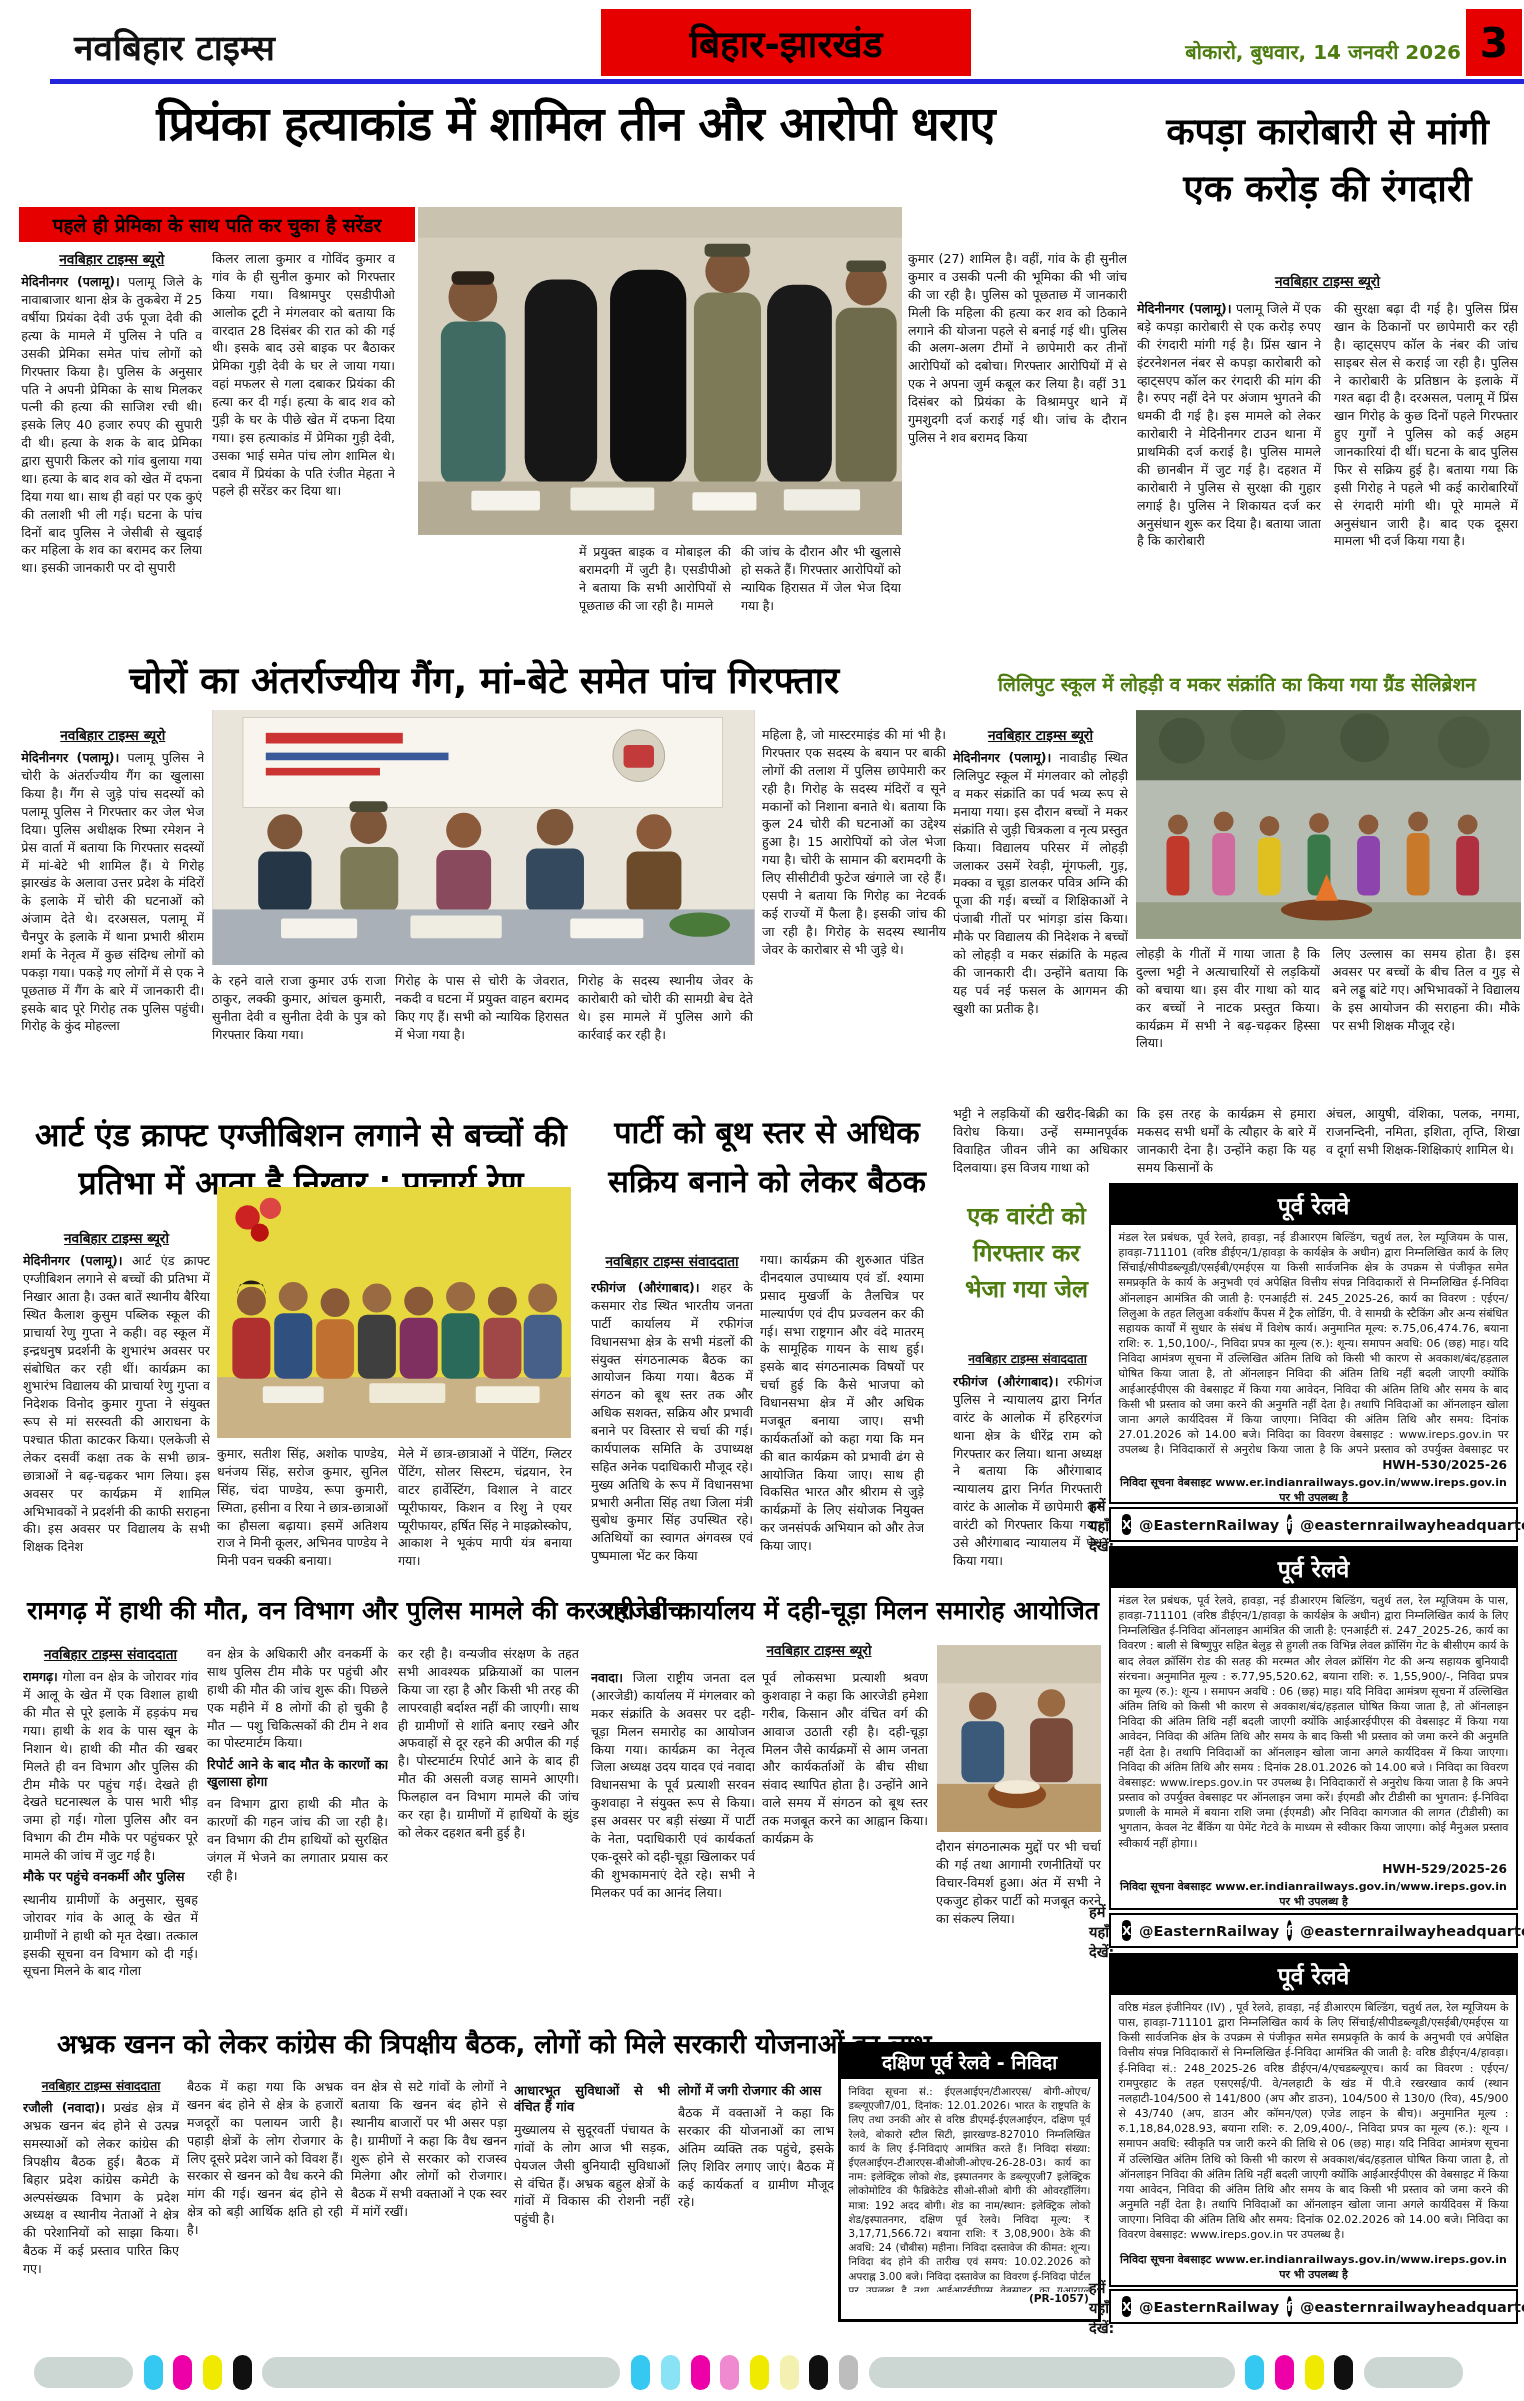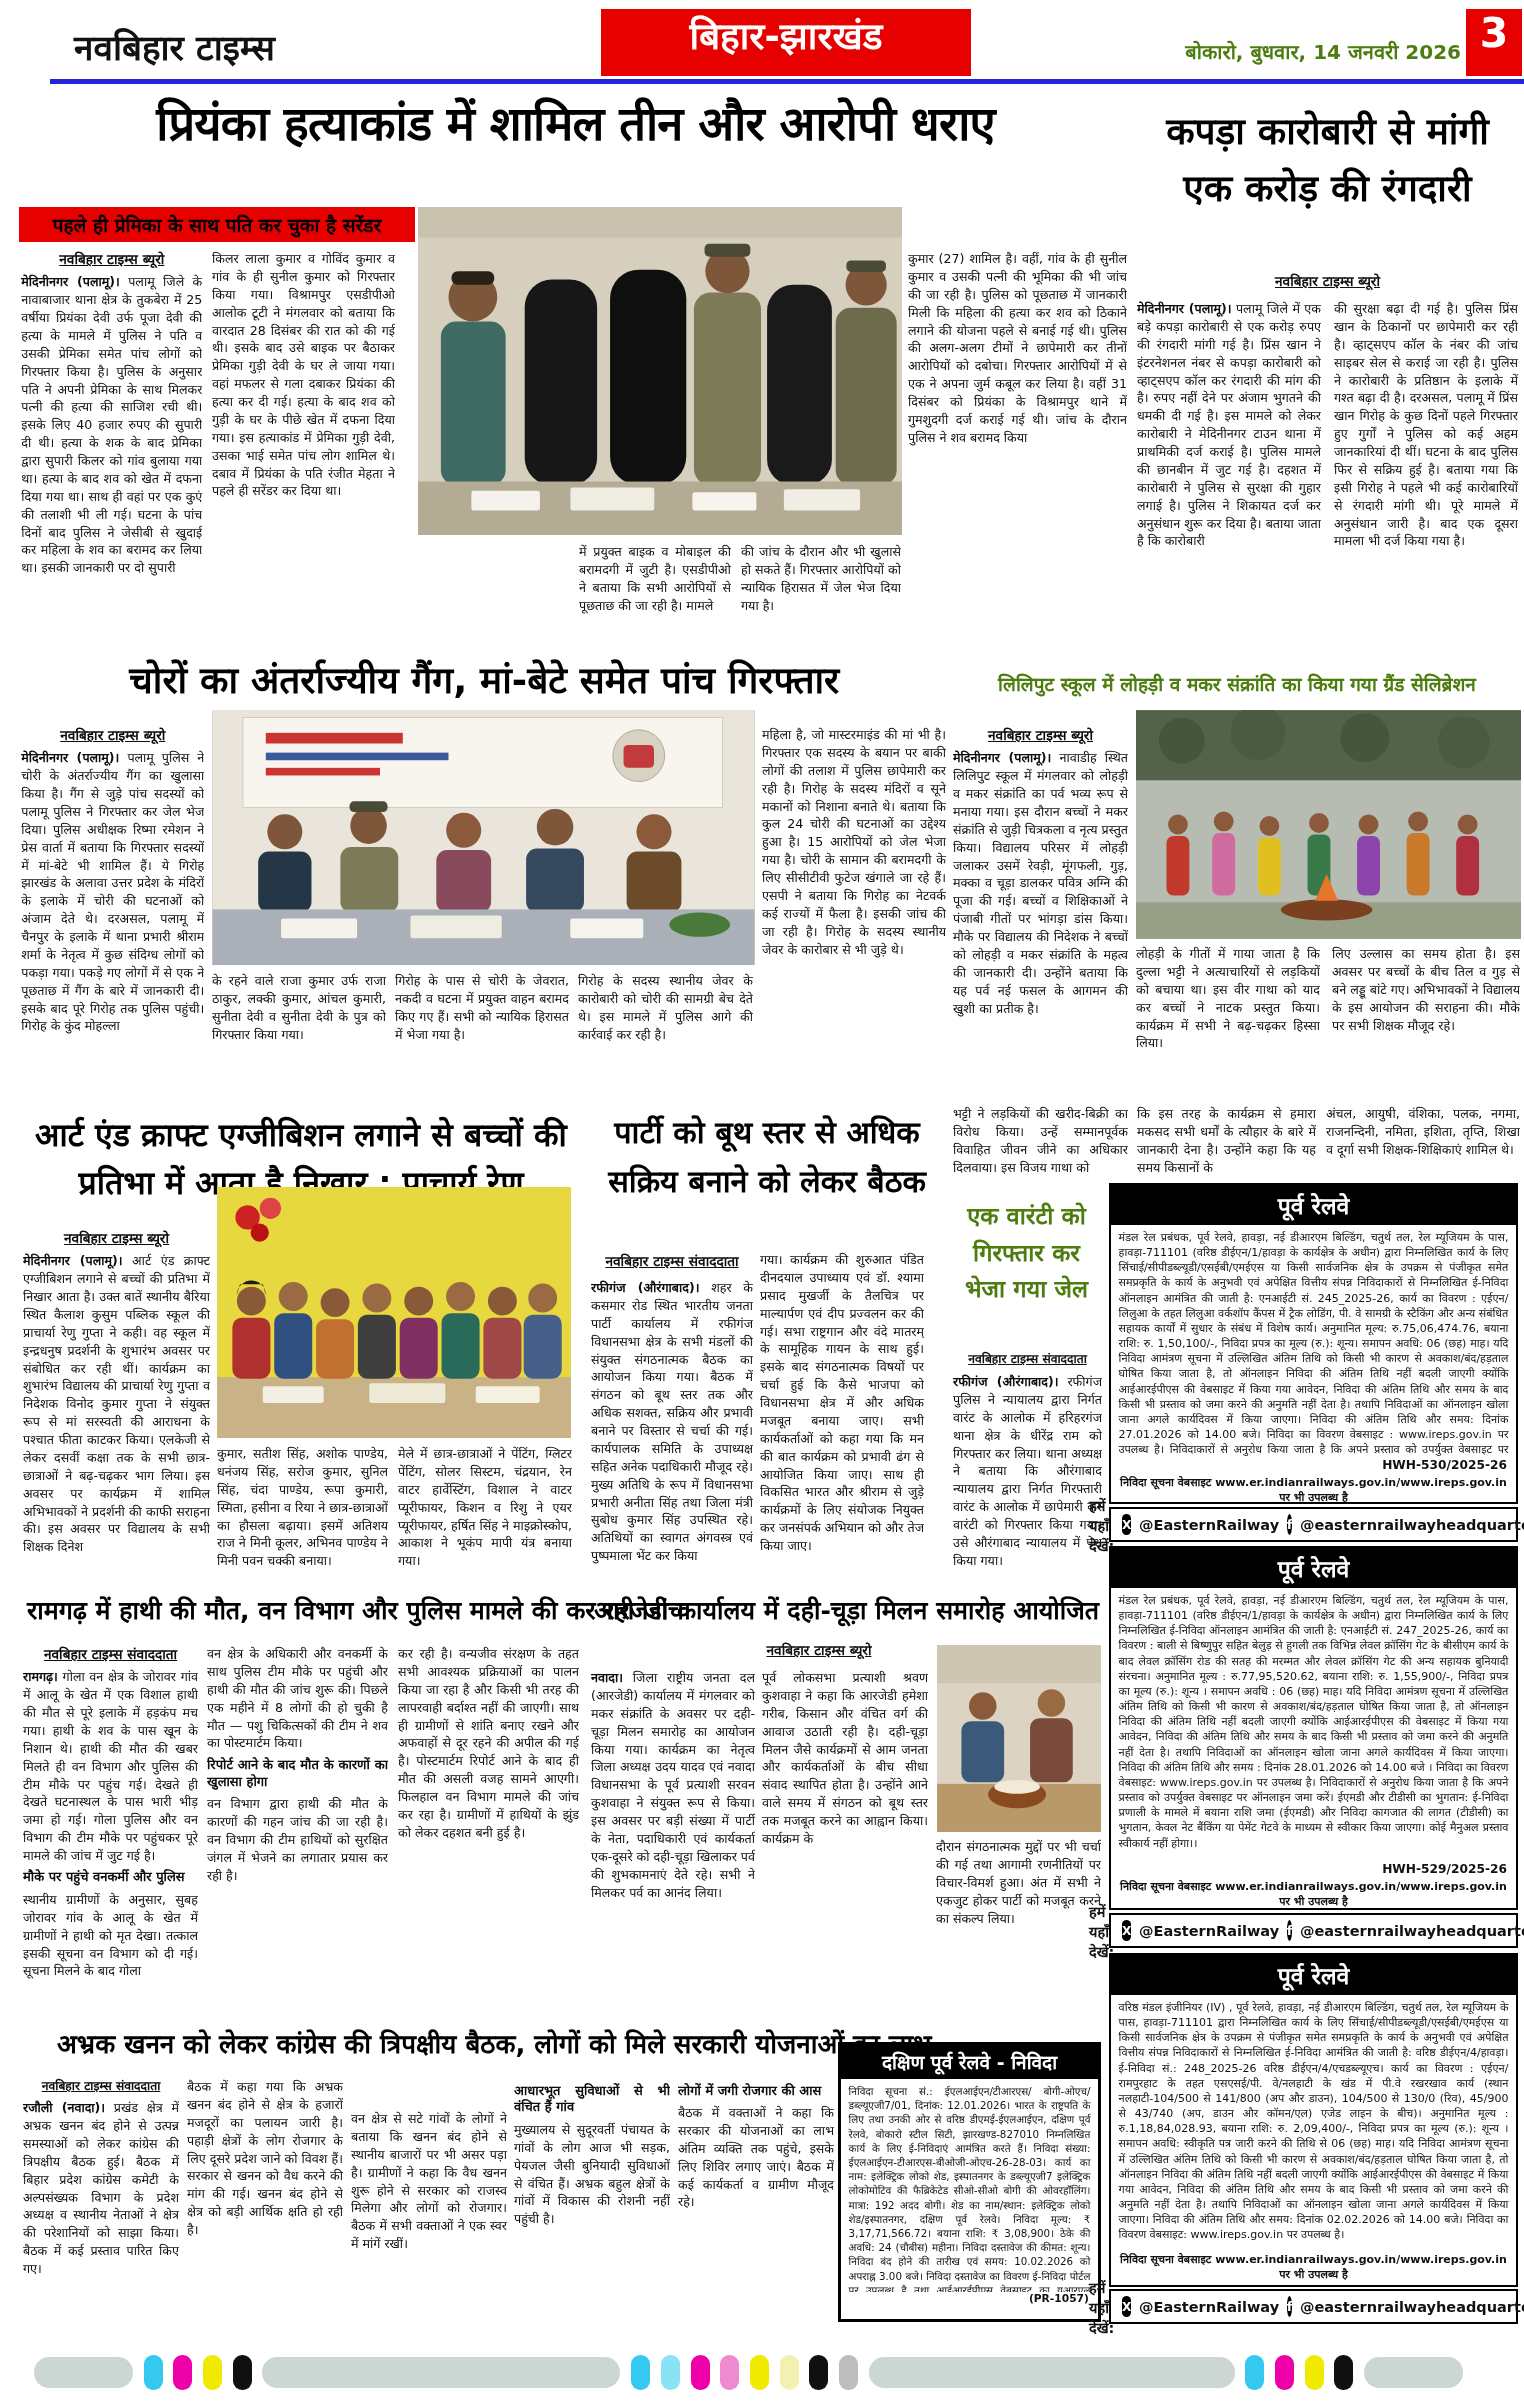--- a/index.html
+++ b/index.html
@@ -8,22 +8,22 @@
   .abs{position:absolute;}
   .head{position:absolute;font-weight:800;color:#000;text-align:center;line-height:1.12;}
   .nowrap{white-space:nowrap;}
   .redtxt{color:#4d7c0f;}
   .col{position:absolute;overflow:hidden;font-size:12.6px;line-height:1.42;text-align:justify;color:#0d0d0d;}
   .byline{font-weight:bold;text-decoration:underline;text-align:center;font-size:13.7px;margin-bottom:3.8px;}
   .dl{font-weight:bold;}
   .subhead{font-weight:bold;font-size:13px;margin:4.6px 0;line-height:1.3;}
   .kicker{position:absolute;background:#e60000;color:#000000;font-weight:bold;display:flex;
           align-items:center;justify-content:center;font-size:19px;}
-  .redbox{position:absolute;background:#e60000;color:#ffffff;font-weight:800;display:flex;
-          justify-content:center;}
+  .redbox{position:absolute;background:#e60000;color:#000000;font-weight:800;display:flex;
+          align-items:center;justify-content:center;}
   .bluerule{position:absolute;background:#2424dd;height:5.3px;}
   .photo{position:absolute;overflow:hidden;background:#d6cfbd;}
   .photo svg{display:block;}
   .notice{position:absolute;border:2.3px solid #000;background:#fff;box-sizing:border-box;}
   .nhead{background:#000;color:#fff;text-align:center;font-weight:bold;font-size:23px;padding:3.8px 0;}
   .nbody{padding:5.3px 7.6px 1.5px 7.6px;font-size:11px;line-height:1.38;text-align:justify;overflow:hidden;}
   .nref{text-align:right;font-weight:bold;font-size:12.2px;padding:0 9.1px;}
   .nfoot{text-align:center;font-weight:bold;font-size:11px;padding:1.5px 4.6px 3.8px 4.6px;}
   .social{position:absolute;border:2.3px solid #000;background:#fff;display:flex;align-items:center;
           justify-content:center;gap:7.6px;font-weight:bold;font-size:14.5px;box-sizing:border-box;}
@@ -324,21 +324,21 @@
 
   <div class="head nowrap" style="left:57px;top:2030px;width:766px;font-size:26px;">अभ्रक खनन को लेकर कांग्रेस की त्रिपक्षीय बैठक, लोगों को मिले सरकारी योजनाओं का लाभ</div>
   <div class="col" style="left:23px;top:2078px;width:156px;height:251px;">
     <div class="byline" style="font-size:12.2px;">नवबिहार टाइम्स संवाददाता</div>
     <span class="dl">रजौली (नवादा)।</span>
     <span>प्रखंड क्षेत्र में अभ्रक खनन बंद होने से उत्पन्न समस्याओं को लेकर कांग्रेस की त्रिपक्षीय बैठक हुई। बैठक में बिहार प्रदेश कांग्रेस कमेटी के अल्पसंख्यक विभाग के प्रदेश अध्यक्ष व स्थानीय नेताओं ने क्षेत्र की परेशानियों को साझा किया। बैठक में कई प्रस्ताव पारित किए गए।</span>
   </div>
   <div class="col" style="left:187px;top:2078px;width:156px;height:251px;">
     <span>बैठक में कहा गया कि अभ्रक खनन बंद होने से क्षेत्र के हजारों मजदूरों का पलायन जारी है। पहाड़ी क्षेत्रों के लोग रोजगार के लिए दूसरे प्रदेश जाने को विवश हैं। सरकार से खनन को वैध करने की मांग की गई। खनन बंद होने से क्षेत्र को बड़ी आर्थिक क्षति हो रही है।</span>
   </div>
-  <div class="col" style="left:351px;top:2078px;width:156px;height:251px;margin-top:32px;">
+  <div class="col" style="left:351px;top:2078px;width:156px;height:251px;">
     <span>वन क्षेत्र से सटे गांवों के लोगों ने बताया कि खनन बंद होने से स्थानीय बाजारों पर भी असर पड़ा है। ग्रामीणों ने कहा कि वैध खनन शुरू होने से सरकार को राजस्व मिलेगा और लोगों को रोजगार। बैठक में सभी वक्ताओं ने एक स्वर में मांगें रखीं।</span>
   </div>
   <div class="col" style="left:514px;top:2078px;width:156px;height:251px;">
     <div class="subhead">आधारभूत सुविधाओं से भी वंचित हैं गांव</div>
     <span>मुख्यालय से सुदूरवर्ती पंचायत के गांवों के लोग आज भी सड़क, पेयजल जैसी बुनियादी सुविधाओं से वंचित हैं। अभ्रक बहुल क्षेत्रों के गांवों में विकास की रोशनी नहीं पहुंची है।</span>
   </div>
   <div class="col" style="left:678px;top:2078px;width:156px;height:251px;">
     <div class="subhead">लोगों में जगी रोजगार की आस</div>
     <span>बैठक में वक्ताओं ने कहा कि सरकार की योजनाओं का लाभ अंतिम व्यक्ति तक पहुंचे, इसके लिए शिविर लगाए जाएं। बैठक में कई कार्यकर्ता व ग्रामीण मौजूद रहे।</span>
   </div>

